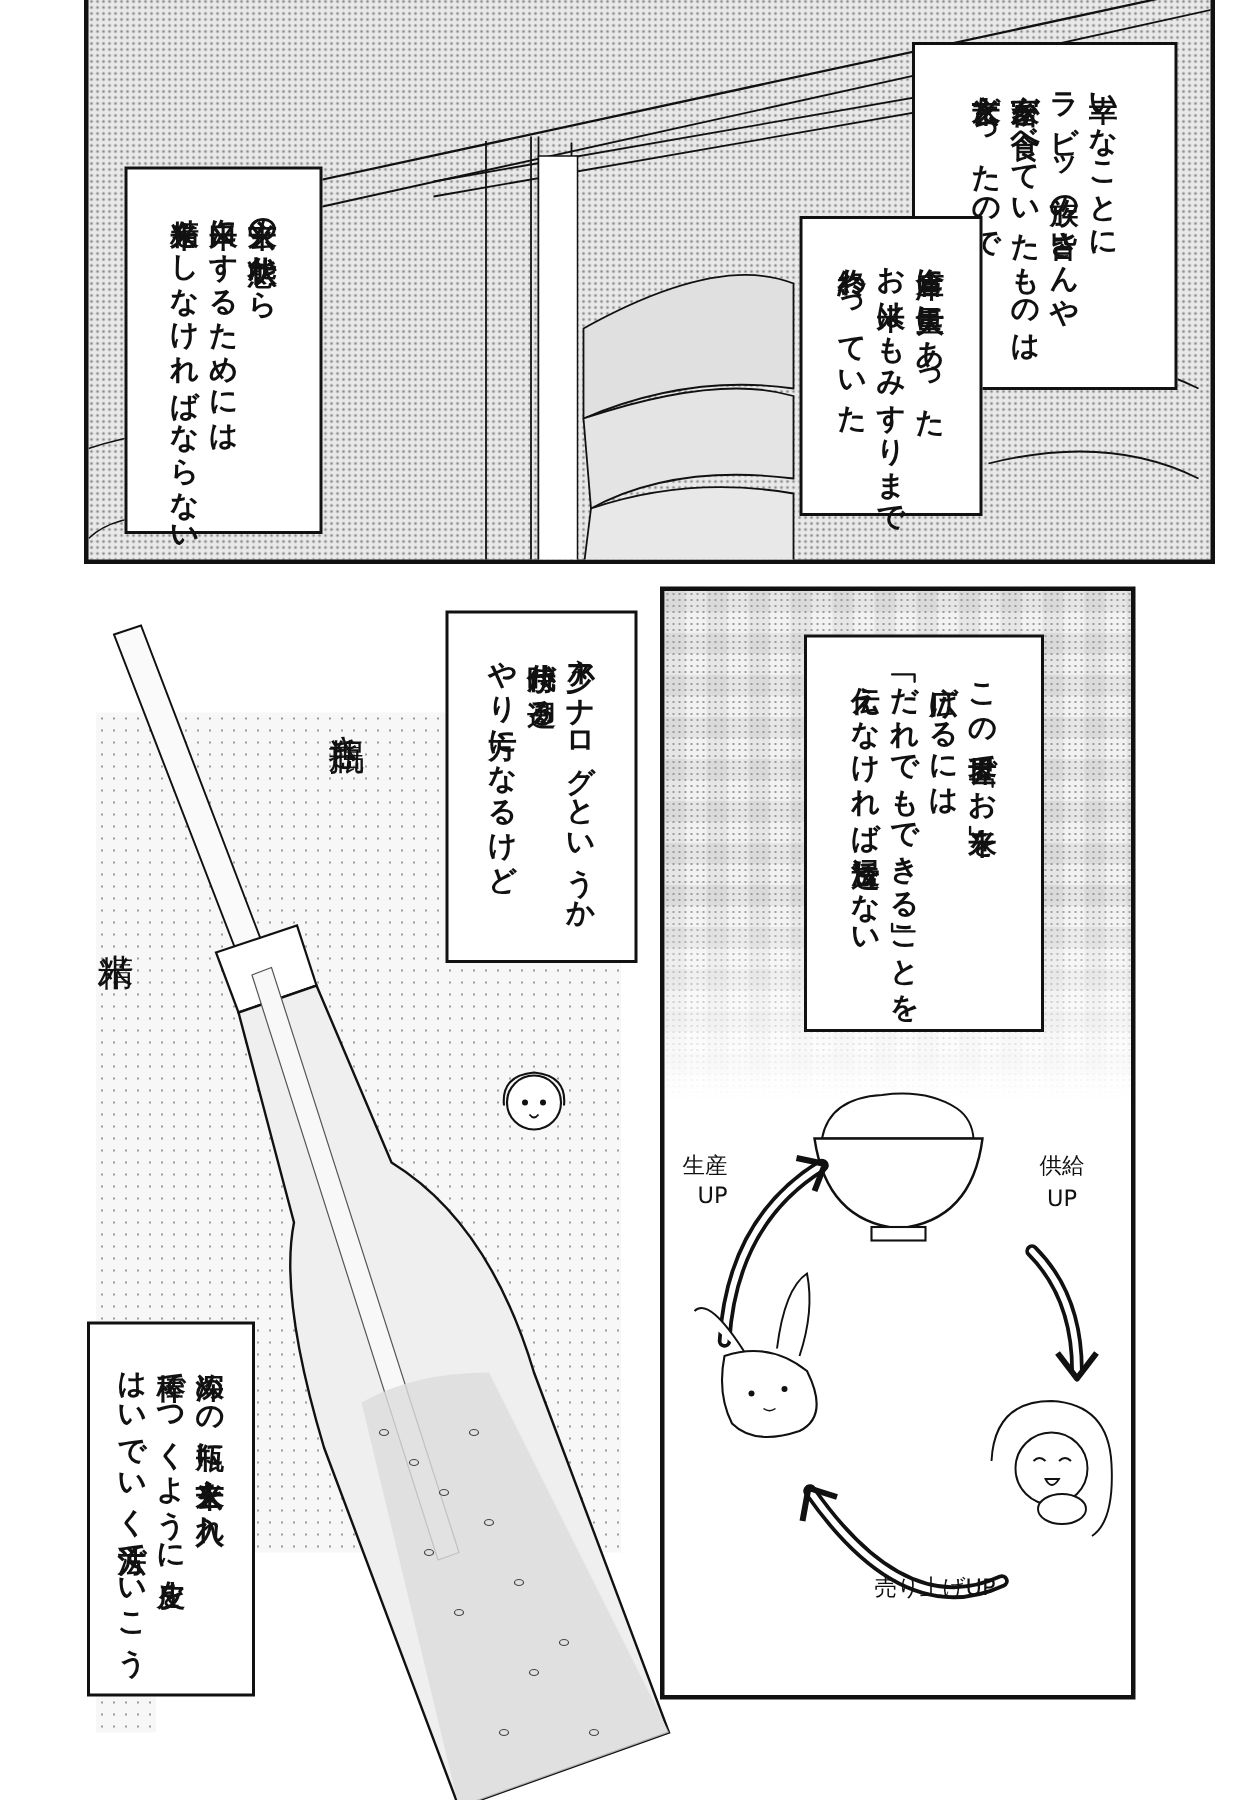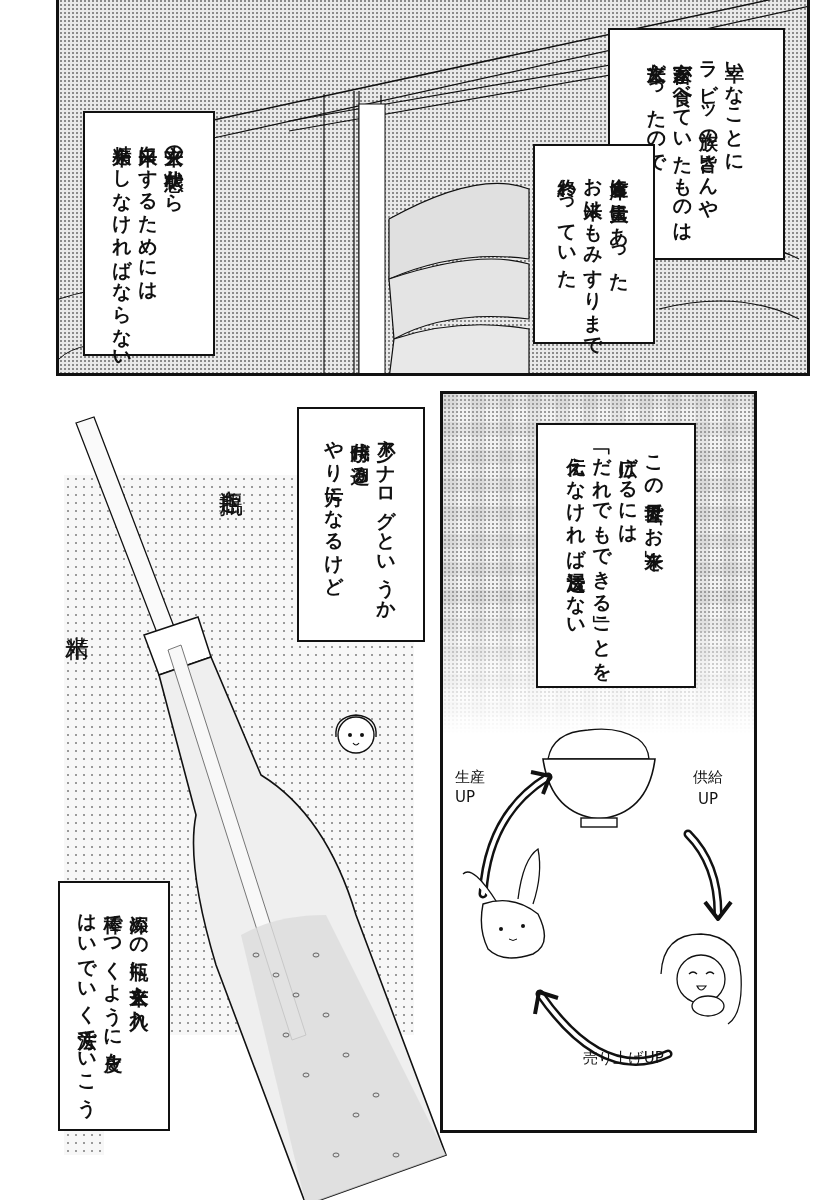--- a/index.html
+++ b/index.html
@@ -181,21 +181,21 @@
     <g>
       <path d="M218 580 Q 220 540 258 540 Q 296 542 298 582 Q 300 620 285 630" fill="none" stroke="#111" stroke-width="1.3"></path>
       <circle cx="258" cy="585" r="24" fill="#fff" stroke="#111" stroke-width="1.3"></circle>
       <path d="M246 580 Q 250 576 254 580" fill="none" stroke="#111" stroke-width="1.3"></path>
       <path d="M263 580 Q 267 576 271 580" fill="none" stroke="#111" stroke-width="1.3"></path>
       <path d="M254 592 Q 258 600 263 592 Z" fill="#fff" stroke="#111" stroke-width="1.2"></path>
       <ellipse cx="265" cy="612" rx="16" ry="10" fill="#fff" stroke="#111" stroke-width="1.3"></ellipse>
     </g>
   </svg>
 
-  <div style="position:absolute; left:12px; top:373px; text-align:left; font-size:15px; line-height:20px;">
+  <div style="position:absolute; left:12px; top:373px; text-align:right; font-size:15px; line-height:20px;">
     <div>生産</div>
     <div>UP</div>
   </div>
   <div style="position:absolute; left:250px; top:372px; text-align:center; font-size:15px; line-height:22px;">
     <div>供給</div>
     <div>UP</div>
   </div>
   <div style="position:absolute; left:140px; top:655px; font-size:15px;">売り上げUP</div>
 </div>
 

